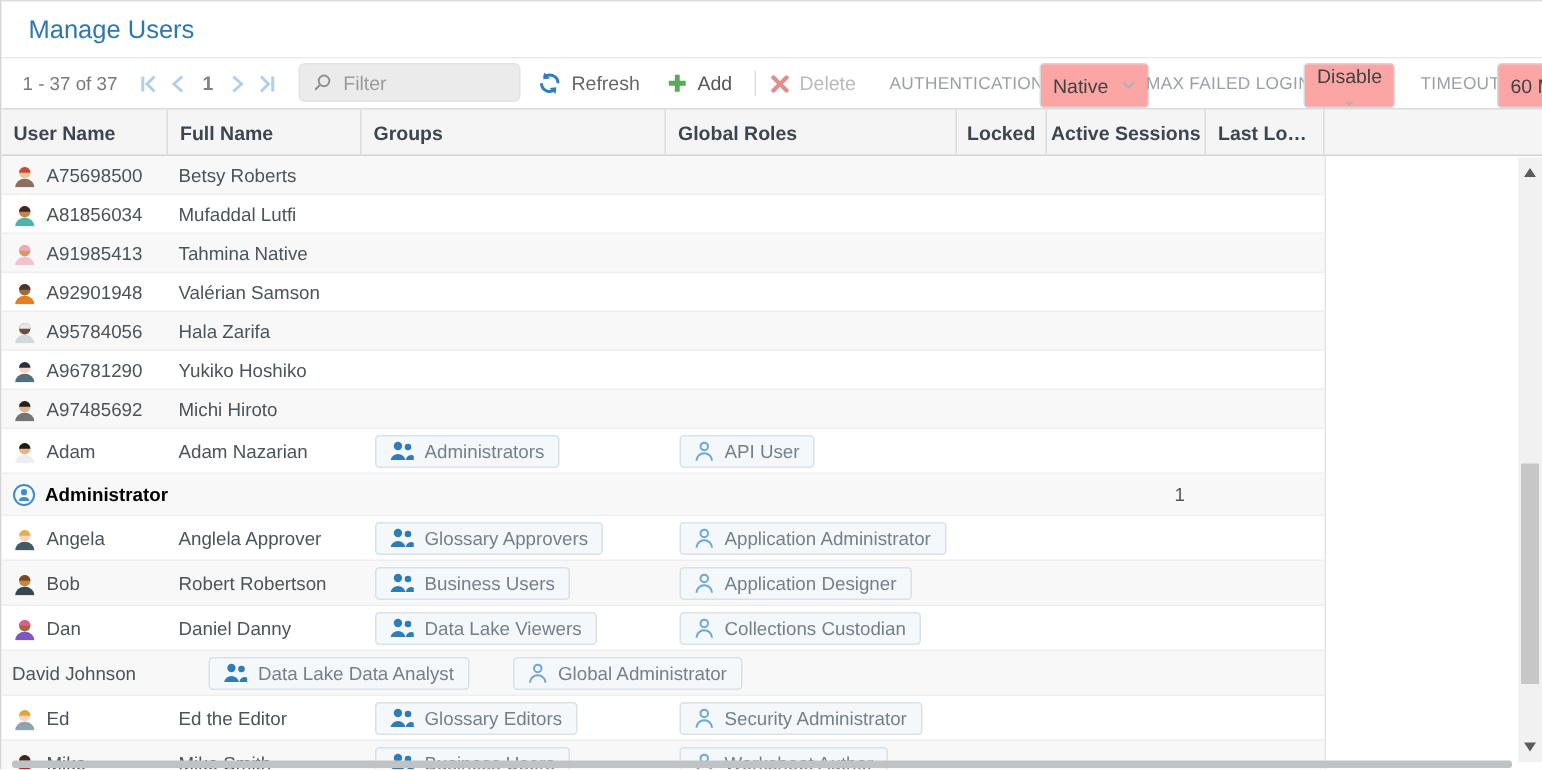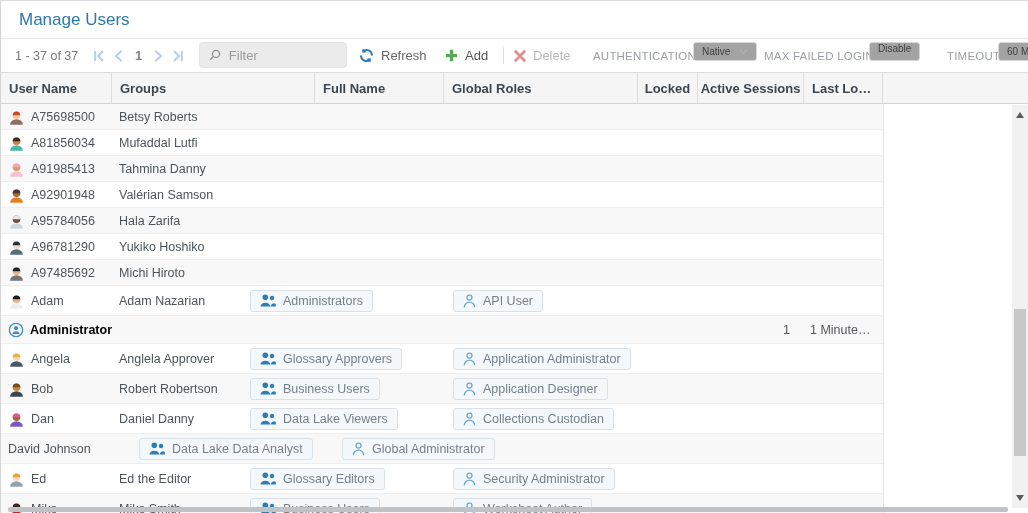--- a/index.html
+++ b/index.html
@@ -26,22 +26,22 @@
                       color: #555; width: 100%; font-family: inherit; }
   .filter-box input::placeholder { color: #9b9b9b; }
   .tool-btn { background: none; border: none; display: flex; align-items: center; gap: 7px;
               font-family: inherit; font-size: 13px; color: #666; cursor: pointer; }
   .btn-refresh { left: 358px; }
   .btn-add { left: 444px; color: #555; }
   .vsep { left: 502px; top: 8px; height: 17px; width: 1px; background: #ddd; position: absolute; }
   .btn-delete { left: 513px; color: #b9b9b9; cursor: default; }
   .tb-label { font-size: 11.5px; color: #9b9fa4; letter-spacing: .2px; }
   .lbl-auth { left: 592px; } .lbl-mfl { left: 763px; } .lbl-timeout { left: 946px; }
-  .select { height: 19px; top: 3px; border: 1px solid #d8d8d8; border-radius: 3px; background: #a3a3a3;
-            padding: 0 8px; gap: 9px; font-size: 10px; color: #414141; cursor: pointer; }
+  .select { height: 30px; top: 3px; border: 1px solid #d8d8d8; border-radius: 3px; background: #fca5a5;
+            padding: 0 8px; gap: 9px; font-size: 13px; color: #414141; cursor: pointer; }
   .sel-auth { left: 692px; } .sel-mfl { left: 868px; flex-direction: column; } .sel-timeout { left: 997px; width: 62px; }
 
   
   .grid-header { height: 32px; display: flex; background: #f5f5f5;
                  border-top: 1px solid #dbdbdb; border-bottom: 1px solid #d4d4d4;
                  font-size: 13px; font-weight: bold; color: #3c4650; }
   .gh-cell { height: 100%; display: flex; align-items: center; padding-left: 8px;
              border-right: 1px solid #dcdcdc; overflow: hidden; cursor: pointer; }
   .gh-cell.center { justify-content: center; padding-left: 0; }
   .gh-fill { flex: 1; border-right: none; cursor: default; }
@@ -177,22 +177,22 @@
     </span>
 
     <span class="ti tb-label lbl-timeout">TIMEOUT</span>
     <span class="ti select sel-timeout">
       <span>60 Mi</span>
     </span>
   </div>
 
   <div class="grid-header">
     <div class="gh-cell w-user">User Name</div>
+    <div class="gh-cell w-full">Full Name</div>
     <div class="gh-cell w-groups">Groups</div>
-    <div class="gh-cell w-full">Full Name</div>
     <div class="gh-cell w-roles">Global Roles</div>
     <div class="gh-cell w-locked center">Locked</div>
     <div class="gh-cell w-sessions center">Active Sessions</div>
     <div class="gh-cell w-last">Last Lo…</div>
     <div class="gh-cell gh-fill"></div>
   </div>
 
   <div class="grid-body">
       <div class="row plain-row stripe">
         <div class="cell c-user">
@@ -228,21 +228,21 @@
       </div>
       <div class="row plain-row stripe">
         <div class="cell c-user">
           <svg width="17" height="16" viewBox="0 0 16 16">
   <path d="M1.6 15.8 a6.4 5.6 0 0 1 12.8 0 z" fill="#f4c2cf"></path>
   <circle cx="8" cy="6.2" r="3.8" fill="#d9986a"></circle>
   <path d="M4.2 6.2 a3.8 3.8 0 0 1 7.6 0 z" fill="#f2a9bb"></path>
           </svg>
           <span class="uname">A91985413</span>
         </div>
-        <div class="cell c-full">Tahmina Danny</div>
+        <div class="cell c-full">Tahmina Native</div>
         <div class="cell c-groups"></div>
         <div class="cell c-roles"></div>
         <div class="cell c-locked"></div>
         <div class="cell c-sessions"></div>
         <div class="cell c-last"></div>
       </div>
       <div class="row plain-row">
         <div class="cell c-user">
           <svg width="17" height="16" viewBox="0 0 16 16">
   <path d="M1.6 15.8 a6.4 5.6 0 0 1 12.8 0 z" fill="#e67e22"></path>
@@ -347,21 +347,20 @@
   <circle cx="9" cy="6.9" r="2.3" fill="#3f8fc4"></circle>
   <path d="M4.9 13.5 a4.2 3.8 0 0 1 8.2 0 z" fill="#3f8fc4"></path>
           </svg>
           <span class="uname">Administrator</span>
         </div>
         <div class="cell c-full"></div>
         <div class="cell c-groups"></div>
         <div class="cell c-roles"></div>
         <div class="cell c-locked"></div>
         <div class="cell c-sessions">1</div>
-        <div class="cell c-last">1 Minute…</div>
       </div>
       <div class="row badge-row">
         <div class="cell c-user">
           <svg width="17" height="16" viewBox="0 0 16 16">
   <path d="M1.6 15.8 a6.4 5.6 0 0 1 12.8 0 z" fill="#455a64"></path>
   <circle cx="8" cy="6.2" r="3.8" fill="#f6d7c4"></circle>
   <path d="M4.2 6.2 a3.8 3.8 0 0 1 7.6 0 z" fill="#e2b04a"></path>
           </svg>
           <span class="uname">Angela</span>
         </div>

